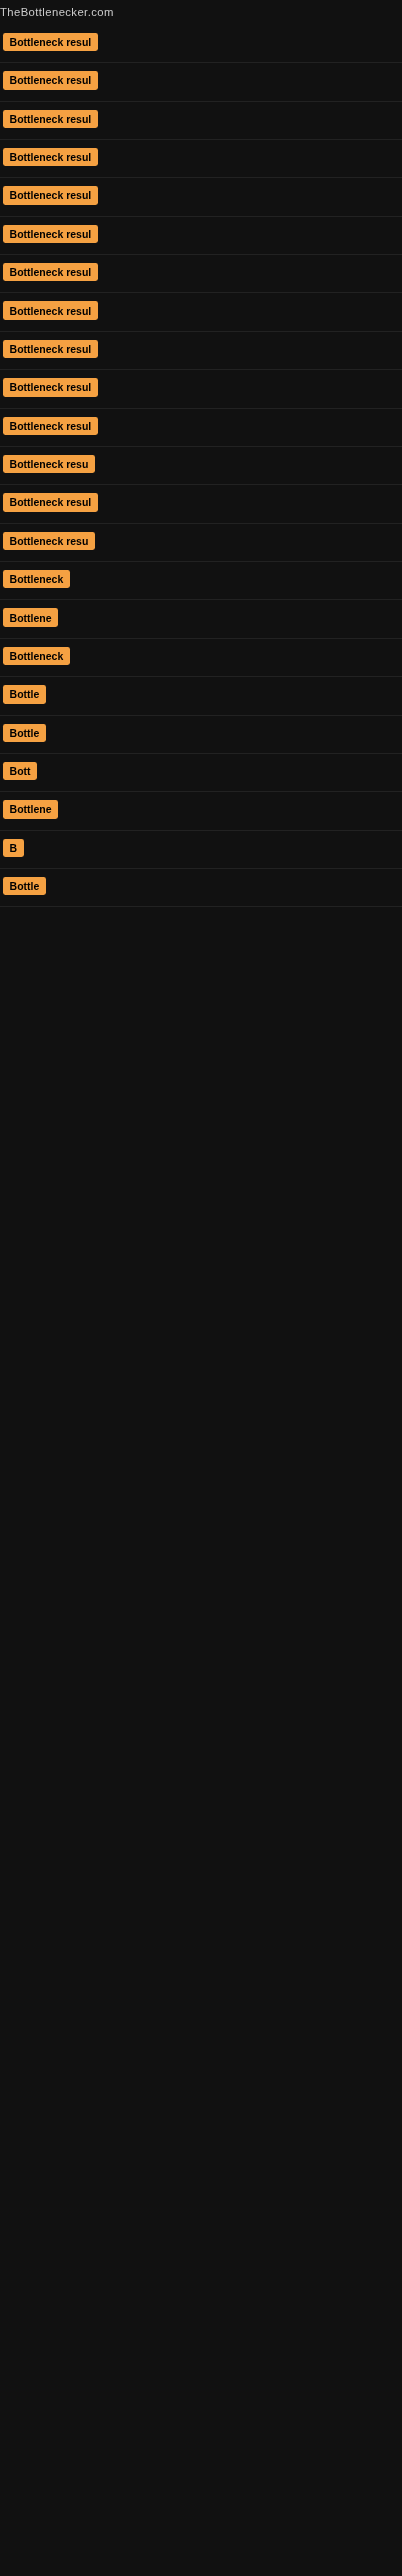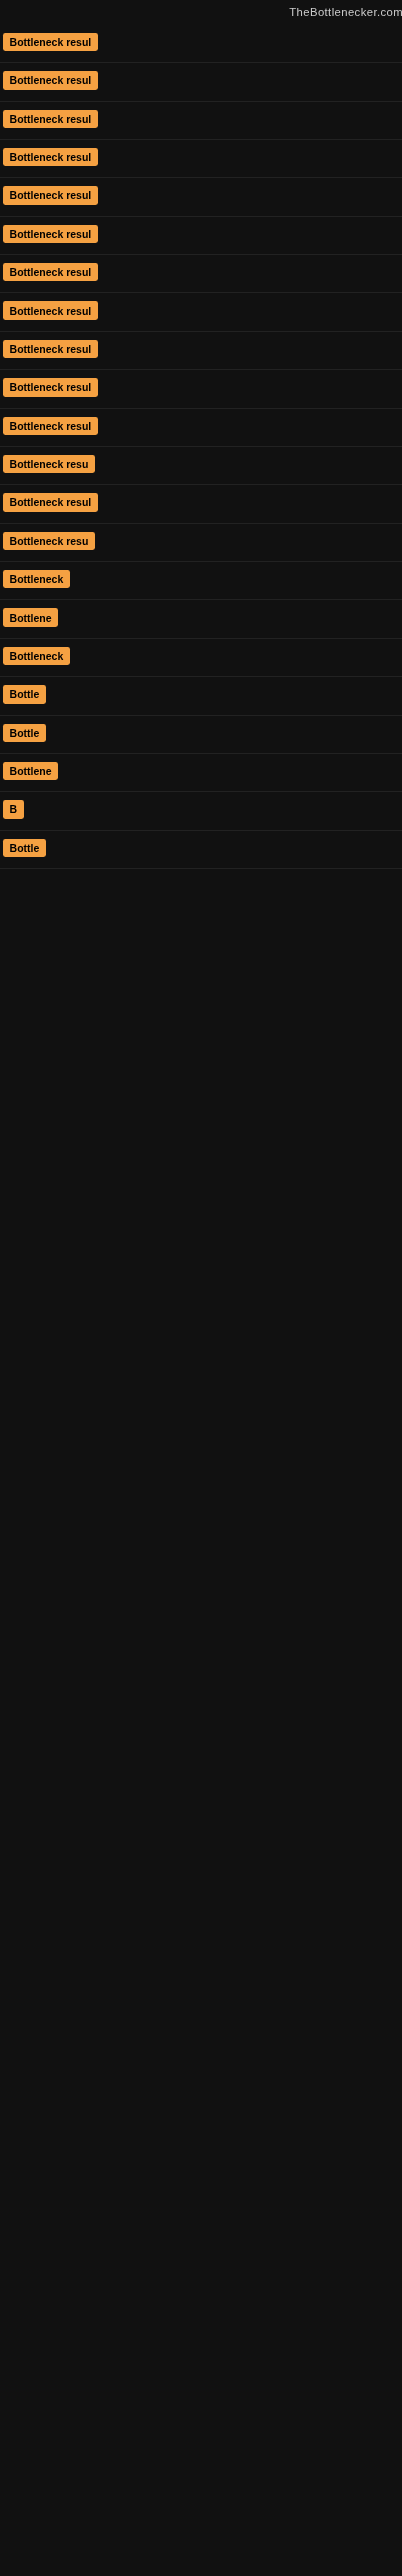--- a/index.html
+++ b/index.html
@@ -10,21 +10,21 @@
 
     body {
       background-color: #111111;
       width: 403px;
       min-height: 2576px;
       font-family: Arial, sans-serif;
       position: relative;
     }
 
     .site-title {
-      text-align: right;
+      text-align: left;
       color: #cccccc;
       font-size: 11.3px;
       padding: 6.4px 0;
       letter-spacing: 0.4px;
     }
 
     .bottleneck-badge {
       display: inline-block;
       background-color: #f5a142;
       color: #000000;
@@ -62,17 +62,18 @@
     <div class="row"><span class="bottleneck-badge">Bottleneck resul</span></div>
     <div class="row"><span class="bottleneck-badge">Bottleneck resul</span></div>
     <div class="row"><span class="bottleneck-badge">Bottleneck resu</span></div>
     <div class="row"><span class="bottleneck-badge">Bottleneck resul</span></div>
     <div class="row"><span class="bottleneck-badge">Bottleneck resu</span></div>
     <div class="row"><span class="bottleneck-badge">Bottleneck </span></div>
     <div class="row"><span class="bottleneck-badge">Bottlene</span></div>
     <div class="row"><span class="bottleneck-badge">Bottleneck</span></div>
     <div class="row"><span class="bottleneck-badge">Bottle</span></div>
     <div class="row"><span class="bottleneck-badge">Bottle</span></div>
+    <div class="row"><span class="bottleneck-badge">Bott</span></div>
     <div class="row"><span class="bottleneck-badge">Bottlene</span></div>
     <div class="row"><span class="bottleneck-badge">B</span></div>
     <div class="row"><span class="bottleneck-badge">Bottle</span></div>
   </div>
 
 
 </body></html>

